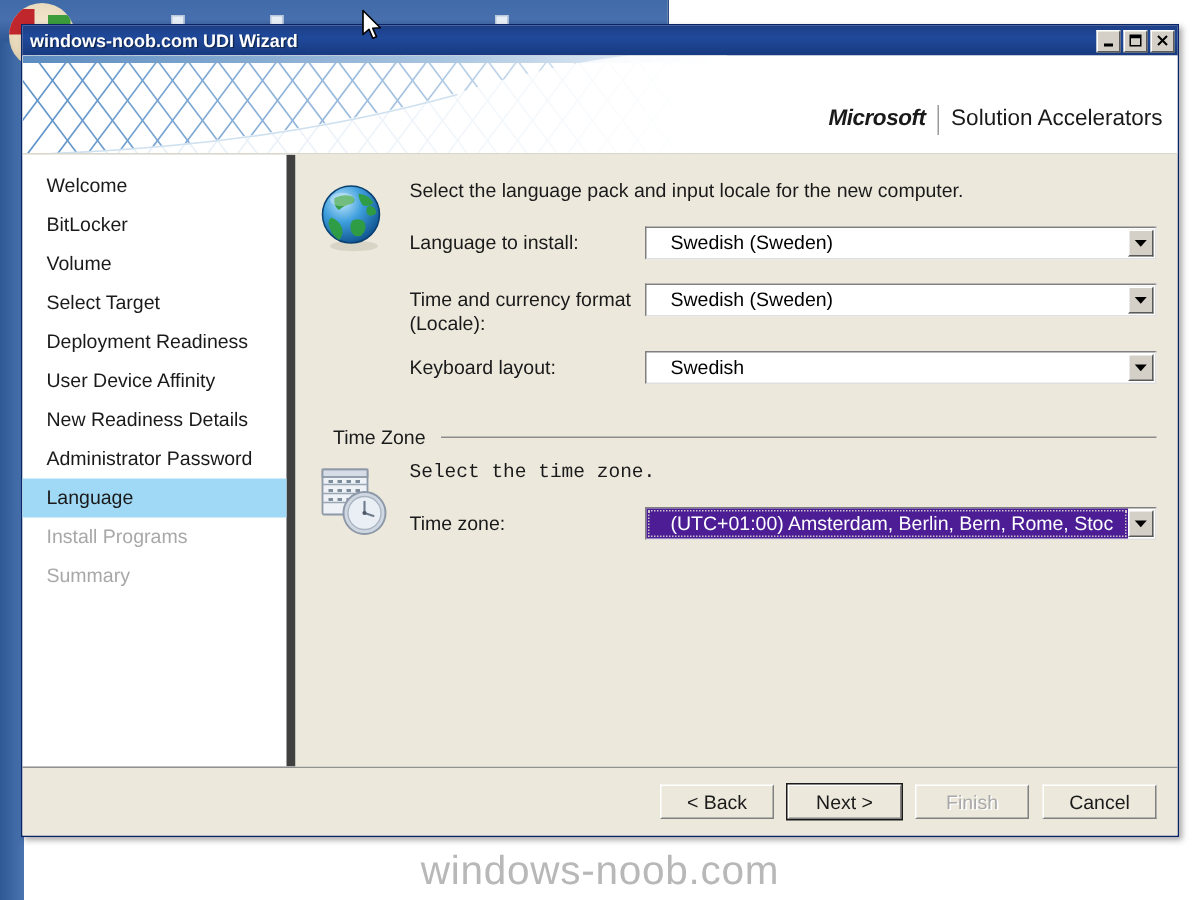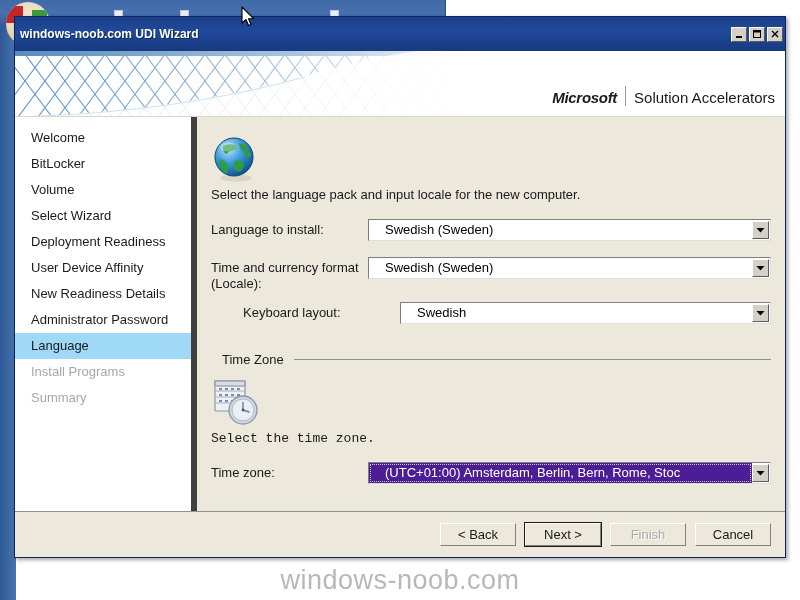--- a/index.html
+++ b/index.html
@@ -80,21 +80,21 @@
     position: absolute;
     left: 14px; top: 16px;
     width: 772px; height: 542px;
     background: #efece3;
     border: 1px solid #0a246a;
     box-shadow: 2px 2px 4px rgba(0,0,0,0.35);
     display: flex; flex-direction: column;
   }
 
   .titlebar {
-    height: 34px;
+    height: 20px;
     background: linear-gradient(to bottom, #1c3f87 0%, #20499a 40%, #173a7f 100%);
     display: flex; align-items: center;
     padding: 0 2px 0 5px;
     flex: 0 0 auto;
   }
   .titlebar .title {
     color: #ffffff;
     font-size: 12px;
     font-weight: bold;
     flex: 1 1 auto;
@@ -124,21 +124,21 @@
     overflow: hidden;
     flex: 0 0 auto;
   }
   .banner .mesh {
     position: absolute; left: 0; top: 0;
     width: 470px; height: 66px;
   }
   .banner .brand {
     position: absolute;
     right: 10px; bottom: 10px;
-    display: flex; align-items: flex-end;
+    display: flex; align-items: flex-start;
     height: 22px;
   }
   .brand-ms {
     font-size: 15px;
     font-weight: bold;
     font-style: italic;
     color: #1a1a1a;
     letter-spacing: -0.3px;
     padding-right: 8px;
   }
@@ -179,21 +179,21 @@
 
   
   .content {
     flex: 1 1 auto;
     background: #ece8dc;
     position: relative;
     padding: 16px 14px 0 14px;
     min-width: 0;
   }
 
-  .section { display: flex; flex-direction: column; }
+  .section { display: flex; }
   .sec-icon {
     width: 62px;
     flex: 0 0 auto;
     padding-top: 2px;
   }
   .sec-fields { flex: 1 1 auto; min-width: 0; }
 
   .intro-text {
     font-size: 13px;
     color: #1a1a1a;
@@ -424,21 +424,21 @@
       <span class="brand-sa">Solution Accelerators</span>
     </div>
   </div>
 
   <div class="body-row">
 
     <div class="sidebar">
       <div class="nav-item">Welcome</div>
       <div class="nav-item">BitLocker</div>
       <div class="nav-item">Volume</div>
-      <div class="nav-item">Select Wizard</div>
+      <div class="nav-item">Select Target</div>
       <div class="nav-item">Deployment Readiness</div>
       <div class="nav-item">User Device Affinity</div>
       <div class="nav-item">New Readiness Details</div>
       <div class="nav-item">Administrator Password</div>
       <div class="nav-item active">Language</div>
       <div class="nav-item disabled">Install Programs</div>
       <div class="nav-item disabled">Summary</div>
     </div>
 
     <div class="content">
@@ -488,21 +488,21 @@
             <div class="combo">
               <div class="val">Swedish (Sweden)</div>
               <div class="arrow">
                 <svg width="9" height="6" viewBox="0 0 9 6">
                     <path d="M0.5 1 L8.5 1 L4.5 5.5 Z" fill="#000"></path>
                   </svg>
               </div>
             </div>
           </div>
 
-          <div class="field-row" style="margin-top:2px;margin-left:32px;">
+          <div class="field-row" style="margin-top:2px;">
             <div class="field-label">Keyboard layout:</div>
             <div class="combo">
               <div class="val">Swedish</div>
               <div class="arrow">
                 <svg width="9" height="6" viewBox="0 0 9 6">
                     <path d="M0.5 1 L8.5 1 L4.5 5.5 Z" fill="#000"></path>
                   </svg>
               </div>
             </div>
           </div>

